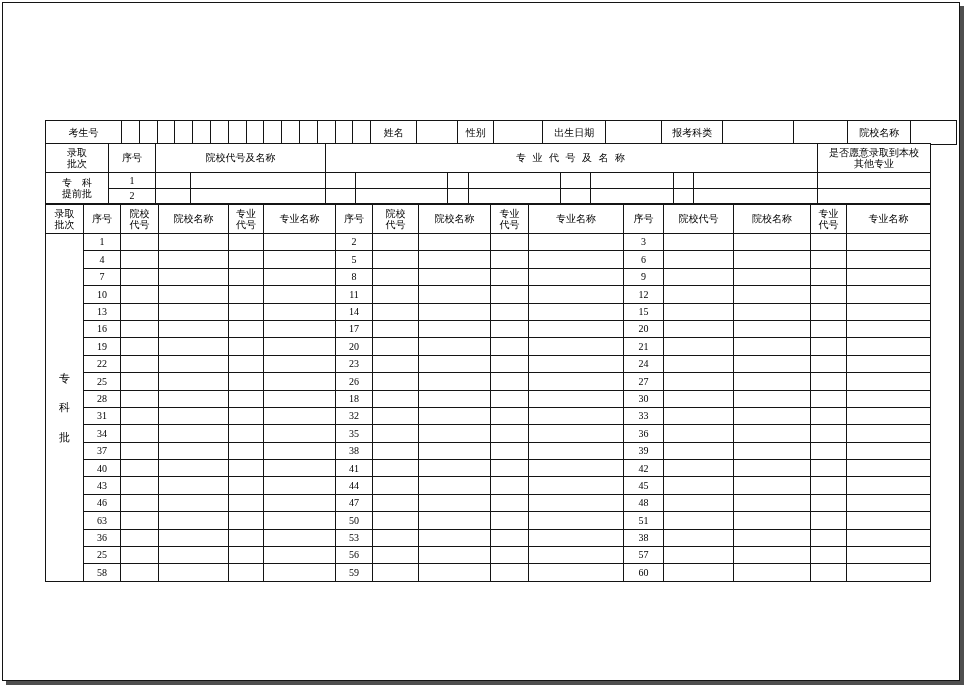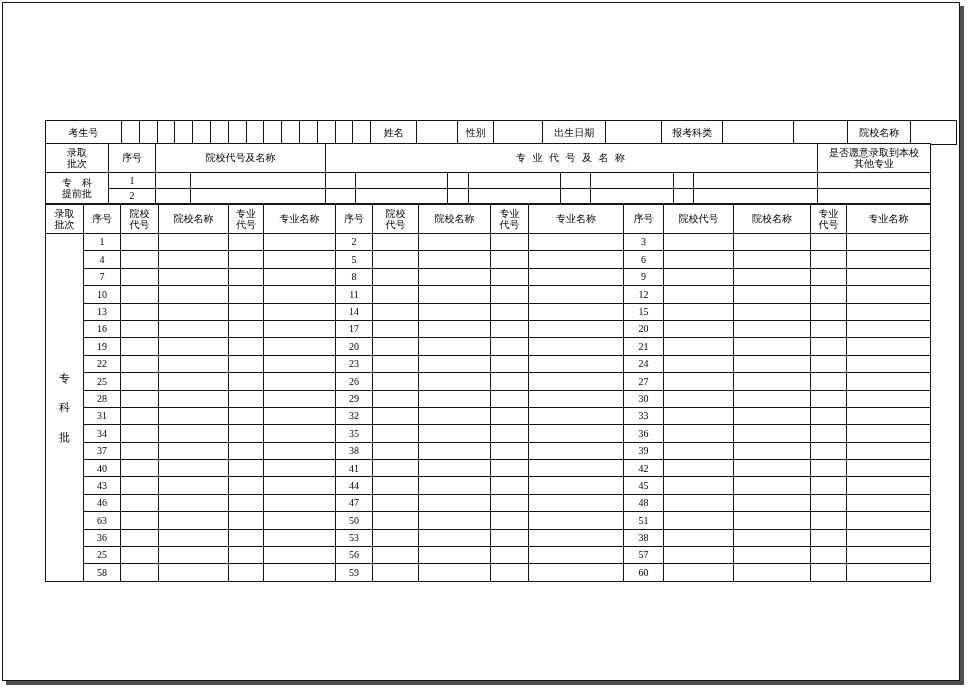--- a/index.html
+++ b/index.html
@@ -324,21 +324,21 @@
             <td></td>
             <td></td>
             <td></td>
           </tr>
           <tr>
             <td class="num">28</td>
             <td></td>
             <td></td>
             <td></td>
             <td></td>
-            <td class="num">29</td>
+            <td class="num">18</td>
             <td></td>
             <td></td>
             <td></td>
             <td></td>
             <td class="num">30</td>
             <td></td>
             <td></td>
             <td></td>
             <td></td>
           </tr>

